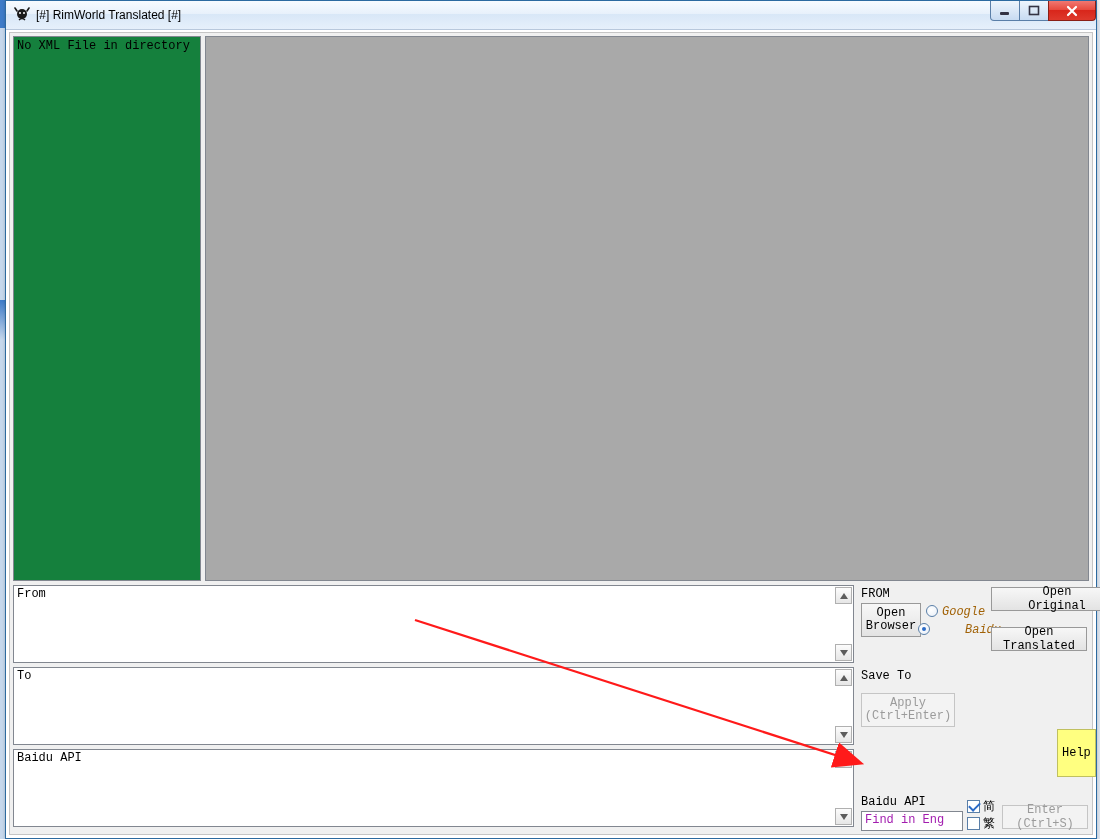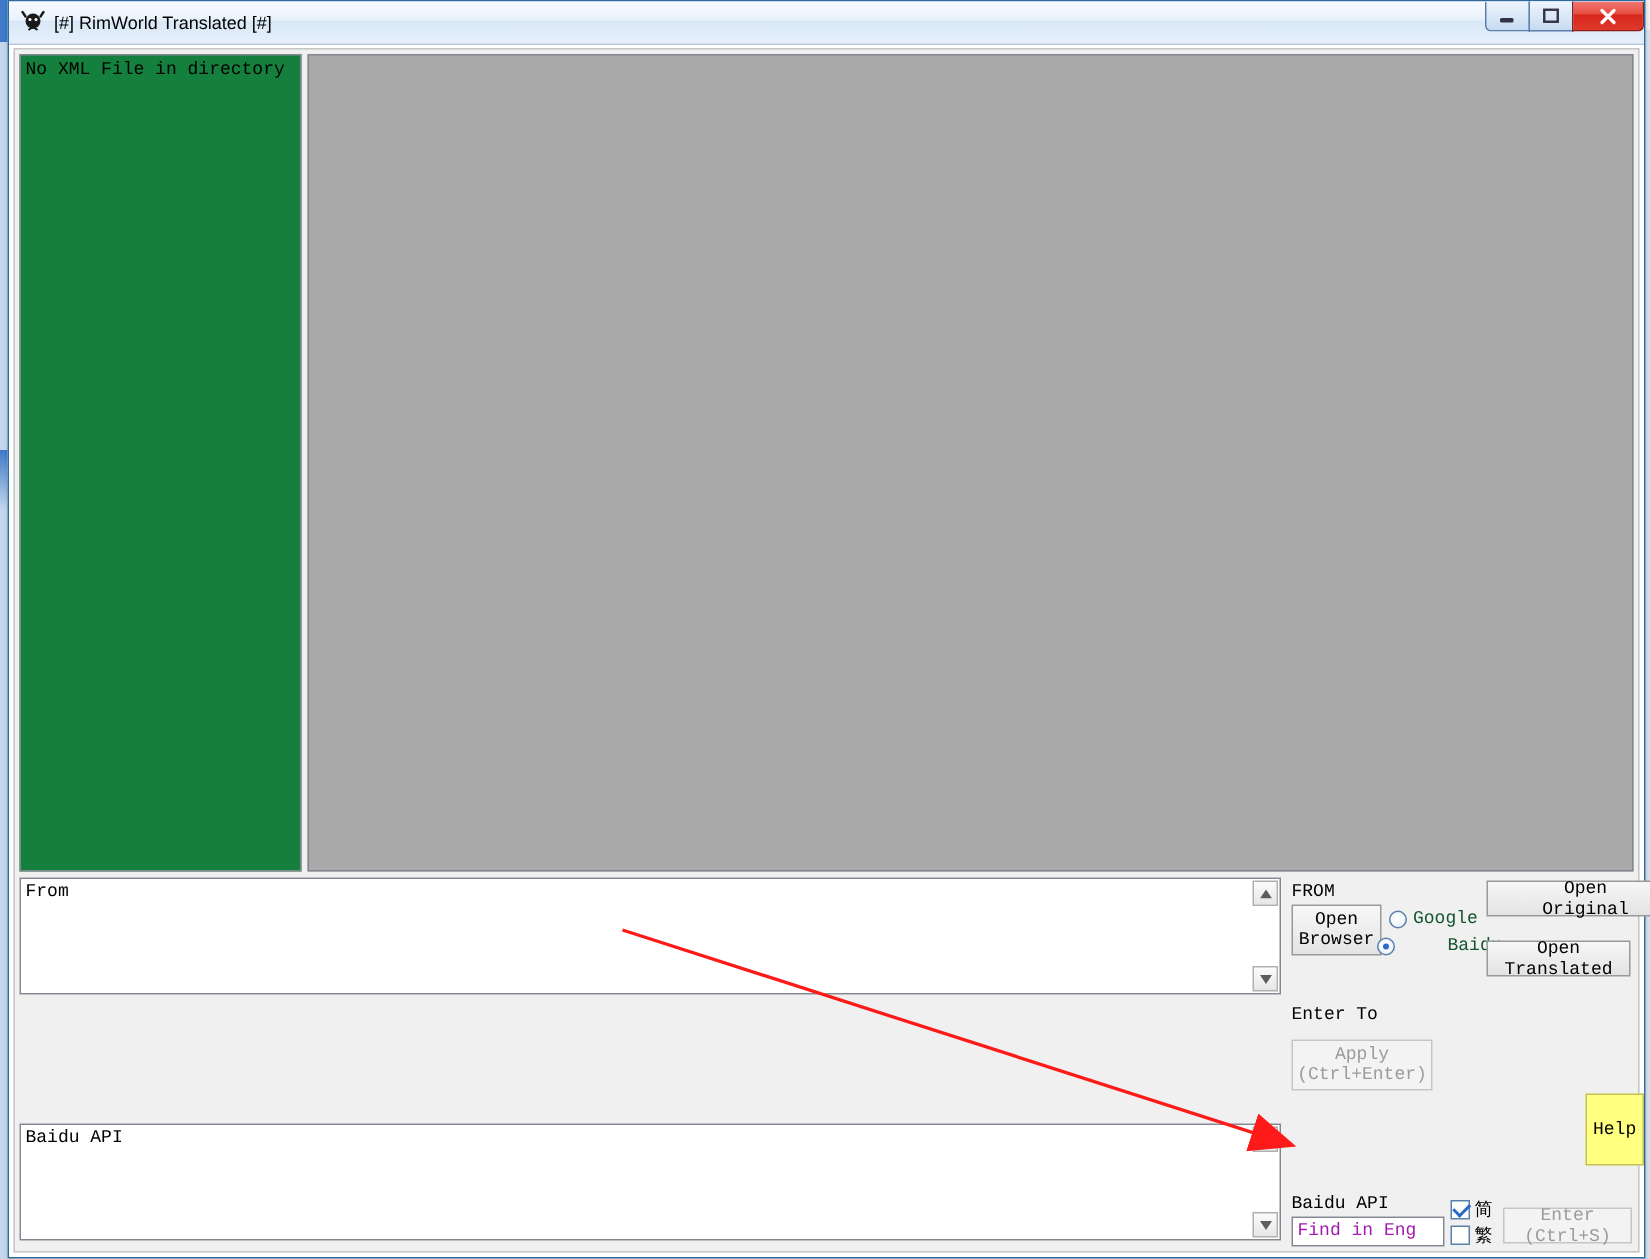--- a/index.html
+++ b/index.html
@@ -169,23 +169,24 @@
     cursor: default;
   }
   .button.disabled {
     color: #9b9b9b;
     border-color: #c5c5c5;
     background: #f3f3f3;
   }
   .radio-row {
     position: absolute;
     display: flex;
-    align-items: flex-end;
+    align-items: flex-start;
     gap: 4px;
-    color: #14532d;
+    color: #a16207;
+    font-style: italic;
   }
   .radio-dot {
     width: 12px; height: 12px;
     border-radius: 50%;
     border: 1px solid #5a7fa8;
     background: radial-gradient(circle at 40% 40%, #fff, #e7eef7);
     box-sizing: border-box;
     position: relative;
   }
   .radio-dot.checked::after {
@@ -301,20 +302,35 @@
             </svg>
           </div>
         <div class="sbtn">
             <svg width="8" height="6">
               <path d="M0 0 L4 6 L8 0 Z" fill="#5c5c5c"></path>
             </svg>
           </div>
       </div>
     </div>
 
+    <div class="editor to">
+      <div class="editor-label mono">To</div>
+      <div class="scroll-stack">
+        <div class="sbtn">
+            <svg width="8" height="6">
+              <path d="M0 6 L4 0 L8 6 Z" fill="#5c5c5c"></path>
+            </svg>
+          </div>
+        <div class="sbtn">
+            <svg width="8" height="6">
+              <path d="M0 0 L4 6 L8 0 Z" fill="#5c5c5c"></path>
+            </svg>
+          </div>
+      </div>
+    </div>
 
     <div class="editor api">
       <div class="editor-label mono">Baidu API</div>
       <div class="scroll-stack">
         <div class="sbtn">
             <svg width="8" height="6">
               <path d="M0 6 L4 0 L8 6 Z" fill="#5c5c5c"></path>
             </svg>
           </div>
         <div class="sbtn">
@@ -332,21 +348,21 @@
 
     <div class="radio-row" style="left:916px; top:572px;">
       <span class="radio-dot"></span>
       <span class="mono">Google</span>
     </div>
     <div class="radio-row" style="left:908px; top:590px;gap:35px;">
       <span class="radio-dot checked"></span>
       <span class="mono">Baidu</span>
     </div>
 
-    <div class="r-label mono" style="left:851px; top:636px;">Enter To</div>
+    <div class="r-label mono" style="left:851px; top:636px;">Save To</div>
 
     <div class="button mono disabled" style="left:851px; top:660px; width:94px; height:34px; white-space:pre-line; line-height:13px;">Apply
 (Ctrl+Enter)</div>
 
 
     <div class="r-label mono" style="left:851px; top:762px;">Baidu API</div>
 
     <div class="textfield mono" style="left:851px; top:778px; width:102px; height:20px;">Find in Eng</div>
 
     <div style="position:absolute; left:957px; top:765px; display:flex; align-items:center; gap:3px;">

